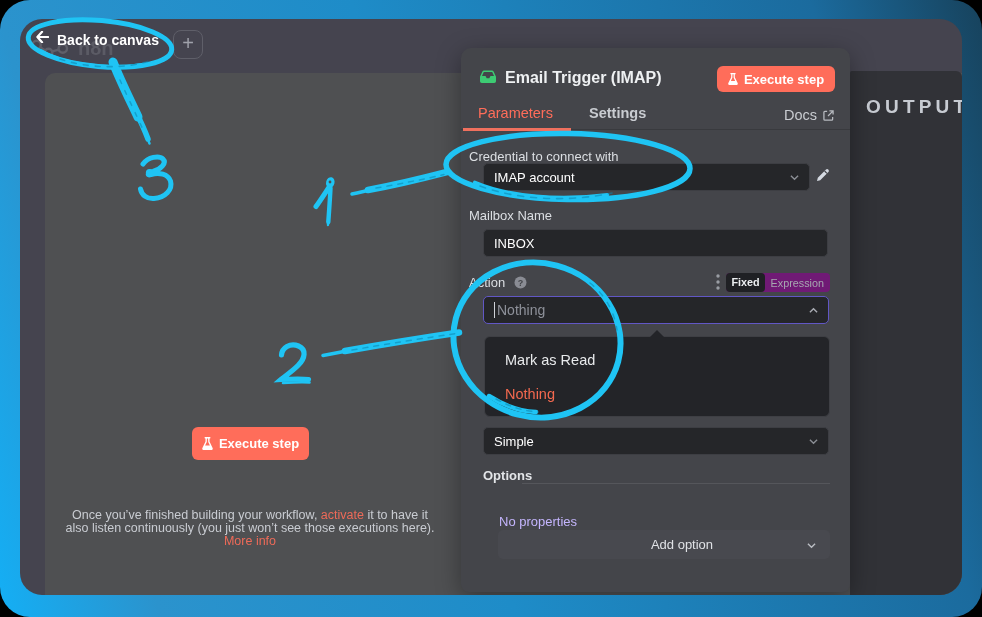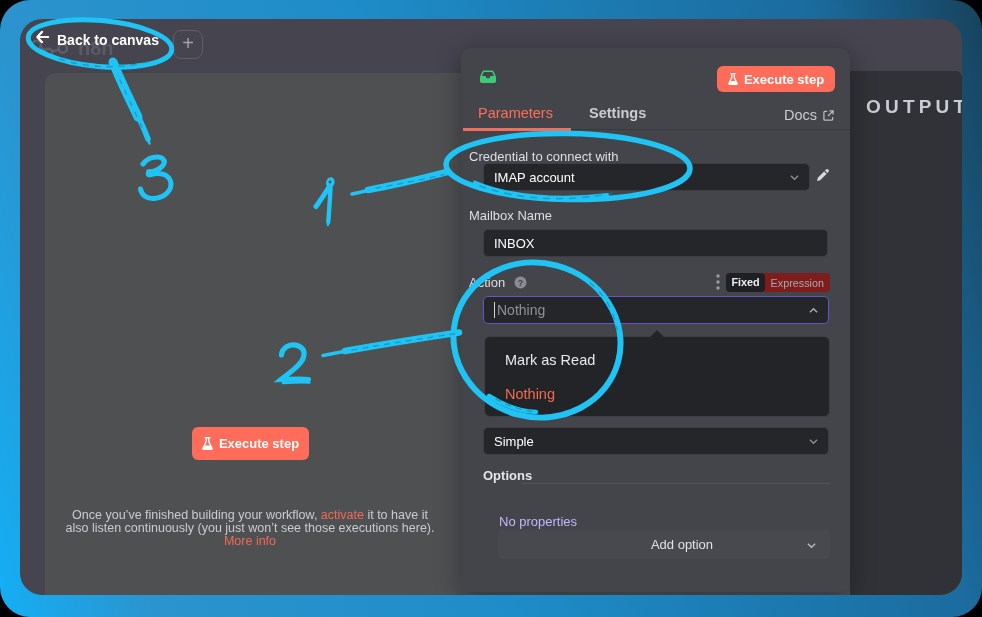--- a/index.html
+++ b/index.html
@@ -39,21 +39,21 @@
   .tabbarline { position:absolute; left:0; right:0; top:81px; height:1px; background:#393a3e; }
   .tabline { position:absolute; left:2px; top:80px; width:108px; height:3px; background:#f0705e; }
   .docs { position:absolute; left:323px; top:59px; font-size:14.5px; color:#c9ccd1; }
 
   .lbl { position:absolute; left:8px; font-size:13px; color:#dcdfe3; }
   .field { position:absolute; left:22px; background:#252629; border:1px solid #3d3e43;
     border-radius:5px; height:28px; font-size:13px; color:#ffffff; display:flex; align-items:center;
     padding:0 10px; }
   .chev { position:absolute; right:10px; top:50%; width:9px; height:9px; }
   .fixedwrap { position:absolute; right:20px; top:225px; height:19px;
-    background:#7f1d1d; border-radius:4px; display:flex; align-items:center; font-size:10.8px; }
+    background:#701a75; border-radius:4px; display:flex; align-items:center; font-size:10.8px; }
   .fixedchip { background:#1f2024; color:#eceef1; border-radius:4px; font-weight:600;
     padding:0 5px; height:19px; line-height:19px; }
   .exprlbl { color:#a6a9b0; padding:0 6px; }
   .menu { position:absolute; left:23px; top:288px; width:346px; height:81px; background:#232428;
     border:1px solid #3e3f44; border-radius:6px; }
   .menutri { position:absolute; left:165px; top:-7px; width:0; height:0;
     border-left:7px solid transparent; border-right:7px solid transparent;
     border-bottom:7px solid #232428; }
   .mi1 { position:absolute; left:20px; top:15px; font-size:14.5px; font-weight:500; color:#e8eaec; }
   .mi2 { position:absolute; left:20px; top:49px; font-size:14.5px; font-weight:500; color:#f4694f; }
@@ -100,20 +100,21 @@
         <path d="M7 1 L1.5 7 L7 13 M1.5 7 H14" stroke="#fff" stroke-width="2.6" fill="none" stroke-linecap="round" stroke-linejoin="round"></path>
       </svg>
     <div class="backtxt">Back to canvas</div>
   </div>
   <div class="plusbtn">+</div>
 
   <div class="ndv">
     <svg class="abs" style="left:18px;top:22px" width="18" height="14" viewBox="0 0 18 14">
       <path fill-rule="evenodd" fill="#3dcb73" d="M1 6.8 L3.4 1.6 A1.8 1.8 0 0 1 5 0.5 H13 A1.8 1.8 0 0 1 14.6 1.6 L17 6.8 V11.2 A1.8 1.8 0 0 1 15.2 13 H2.8 A1.8 1.8 0 0 1 1 11.2 Z M3 6 L4.8 2.1 H13.2 L15 6 H11.5 L10.3 8.3 H7.7 L6.5 6 Z"></path>
     </svg>
+    <div class="ndvtitle">Email Trigger (IMAP)</div>
     <div class="execbtn exec1"><svg width="10" height="12" viewBox="0 0 11 13">
           <path fill="#fff" fill-rule="evenodd" d="M3.2 0 h4.6 a0.7 0.7 0 0 1 0 1.4 h-0.3 v3.1 l3.1 6.4 a1.7 1.7 0 0 1 -1.5 2.4 H1.9 a1.7 1.7 0 0 1 -1.5 -2.4 L3.5 4.5 V1.4 h-0.3 a0.7 0.7 0 0 1 0 -1.4 z M4.8 5 L3.1 8.6 h4.8 L6.2 5 l-0.1 -3.6 h-1.2 z"></path>
         </svg>Execute step</div>
     <div class="tab params">Parameters</div>
     <div class="tab settings">Settings</div>
     <div class="tabbarline"></div>
       <div class="tabline"></div>
     <div class="docs">Docs <svg width="11" height="11" viewBox="0 0 12 12" style="margin-left:2px; margin-bottom:-1px">
           <path d="M4.5 1.5 H2 A1 1 0 0 0 1 2.5 V10 A1 1 0 0 0 2 11 H9.5 A1 1 0 0 0 10.5 10 V7.5 M7 1 H11 V5 M11 1 L5.5 6.5" stroke="#b7bac0" stroke-width="1.4" fill="none"></path>
         </svg></div>

